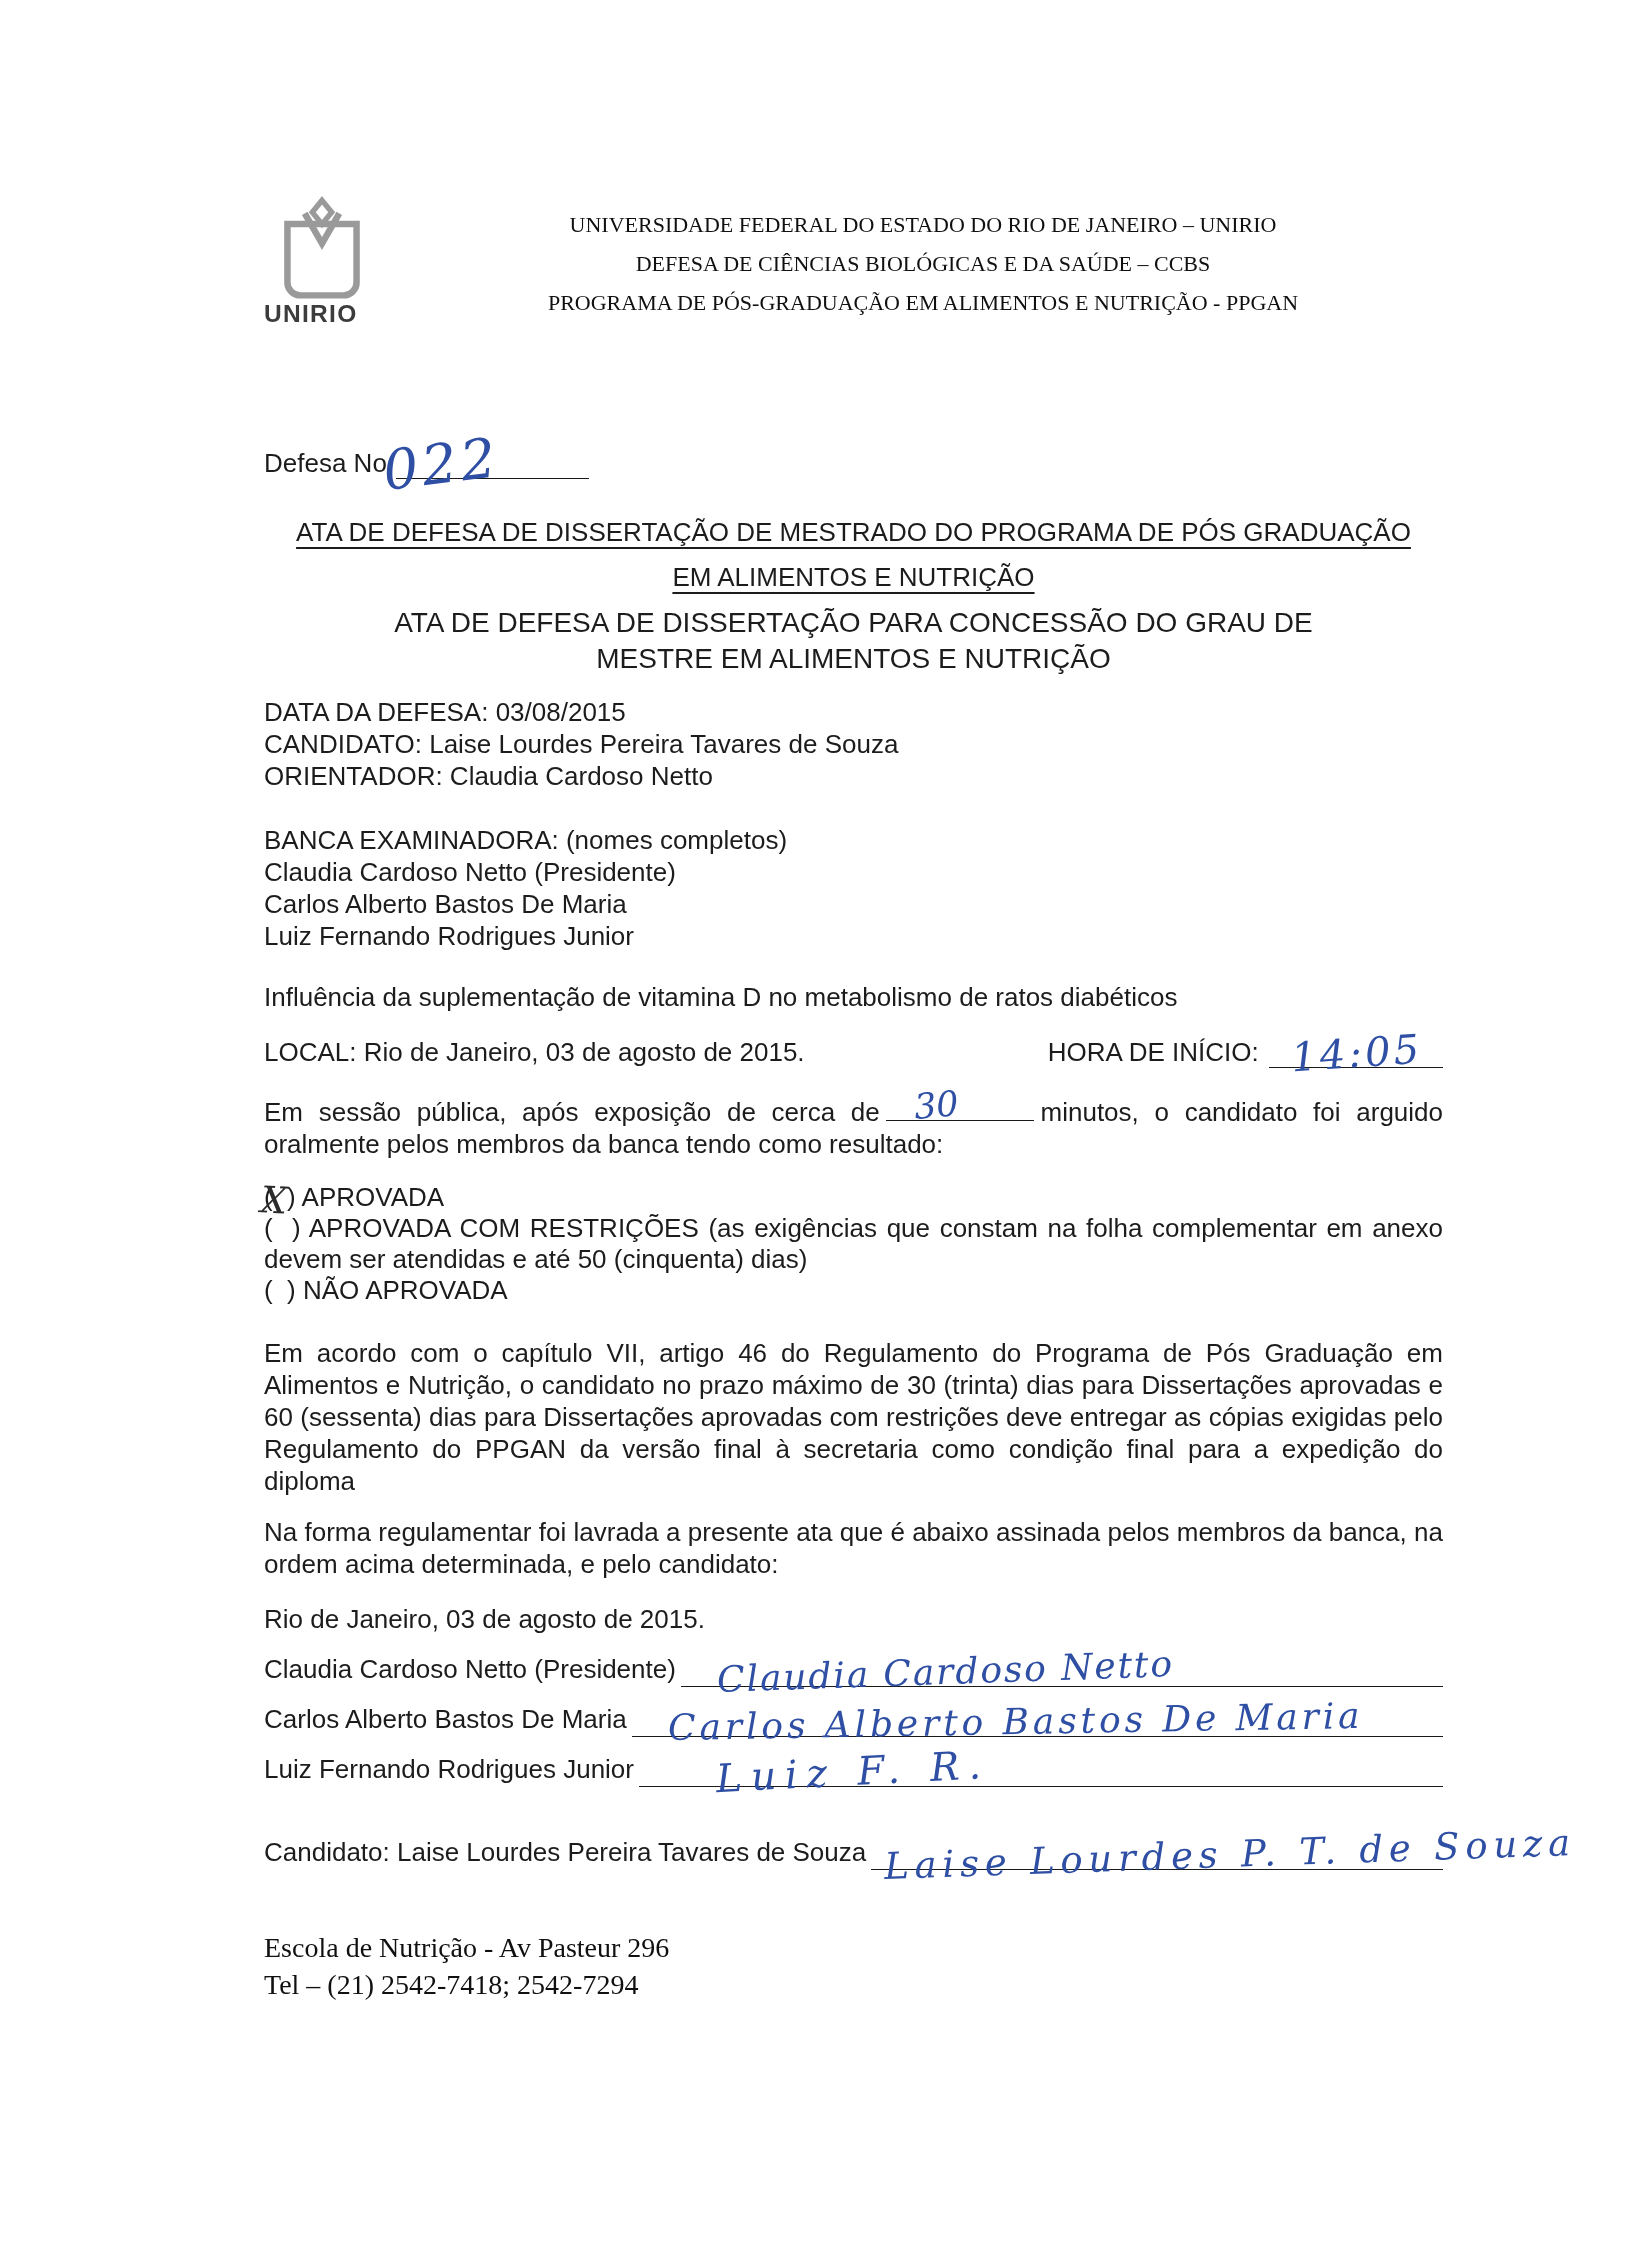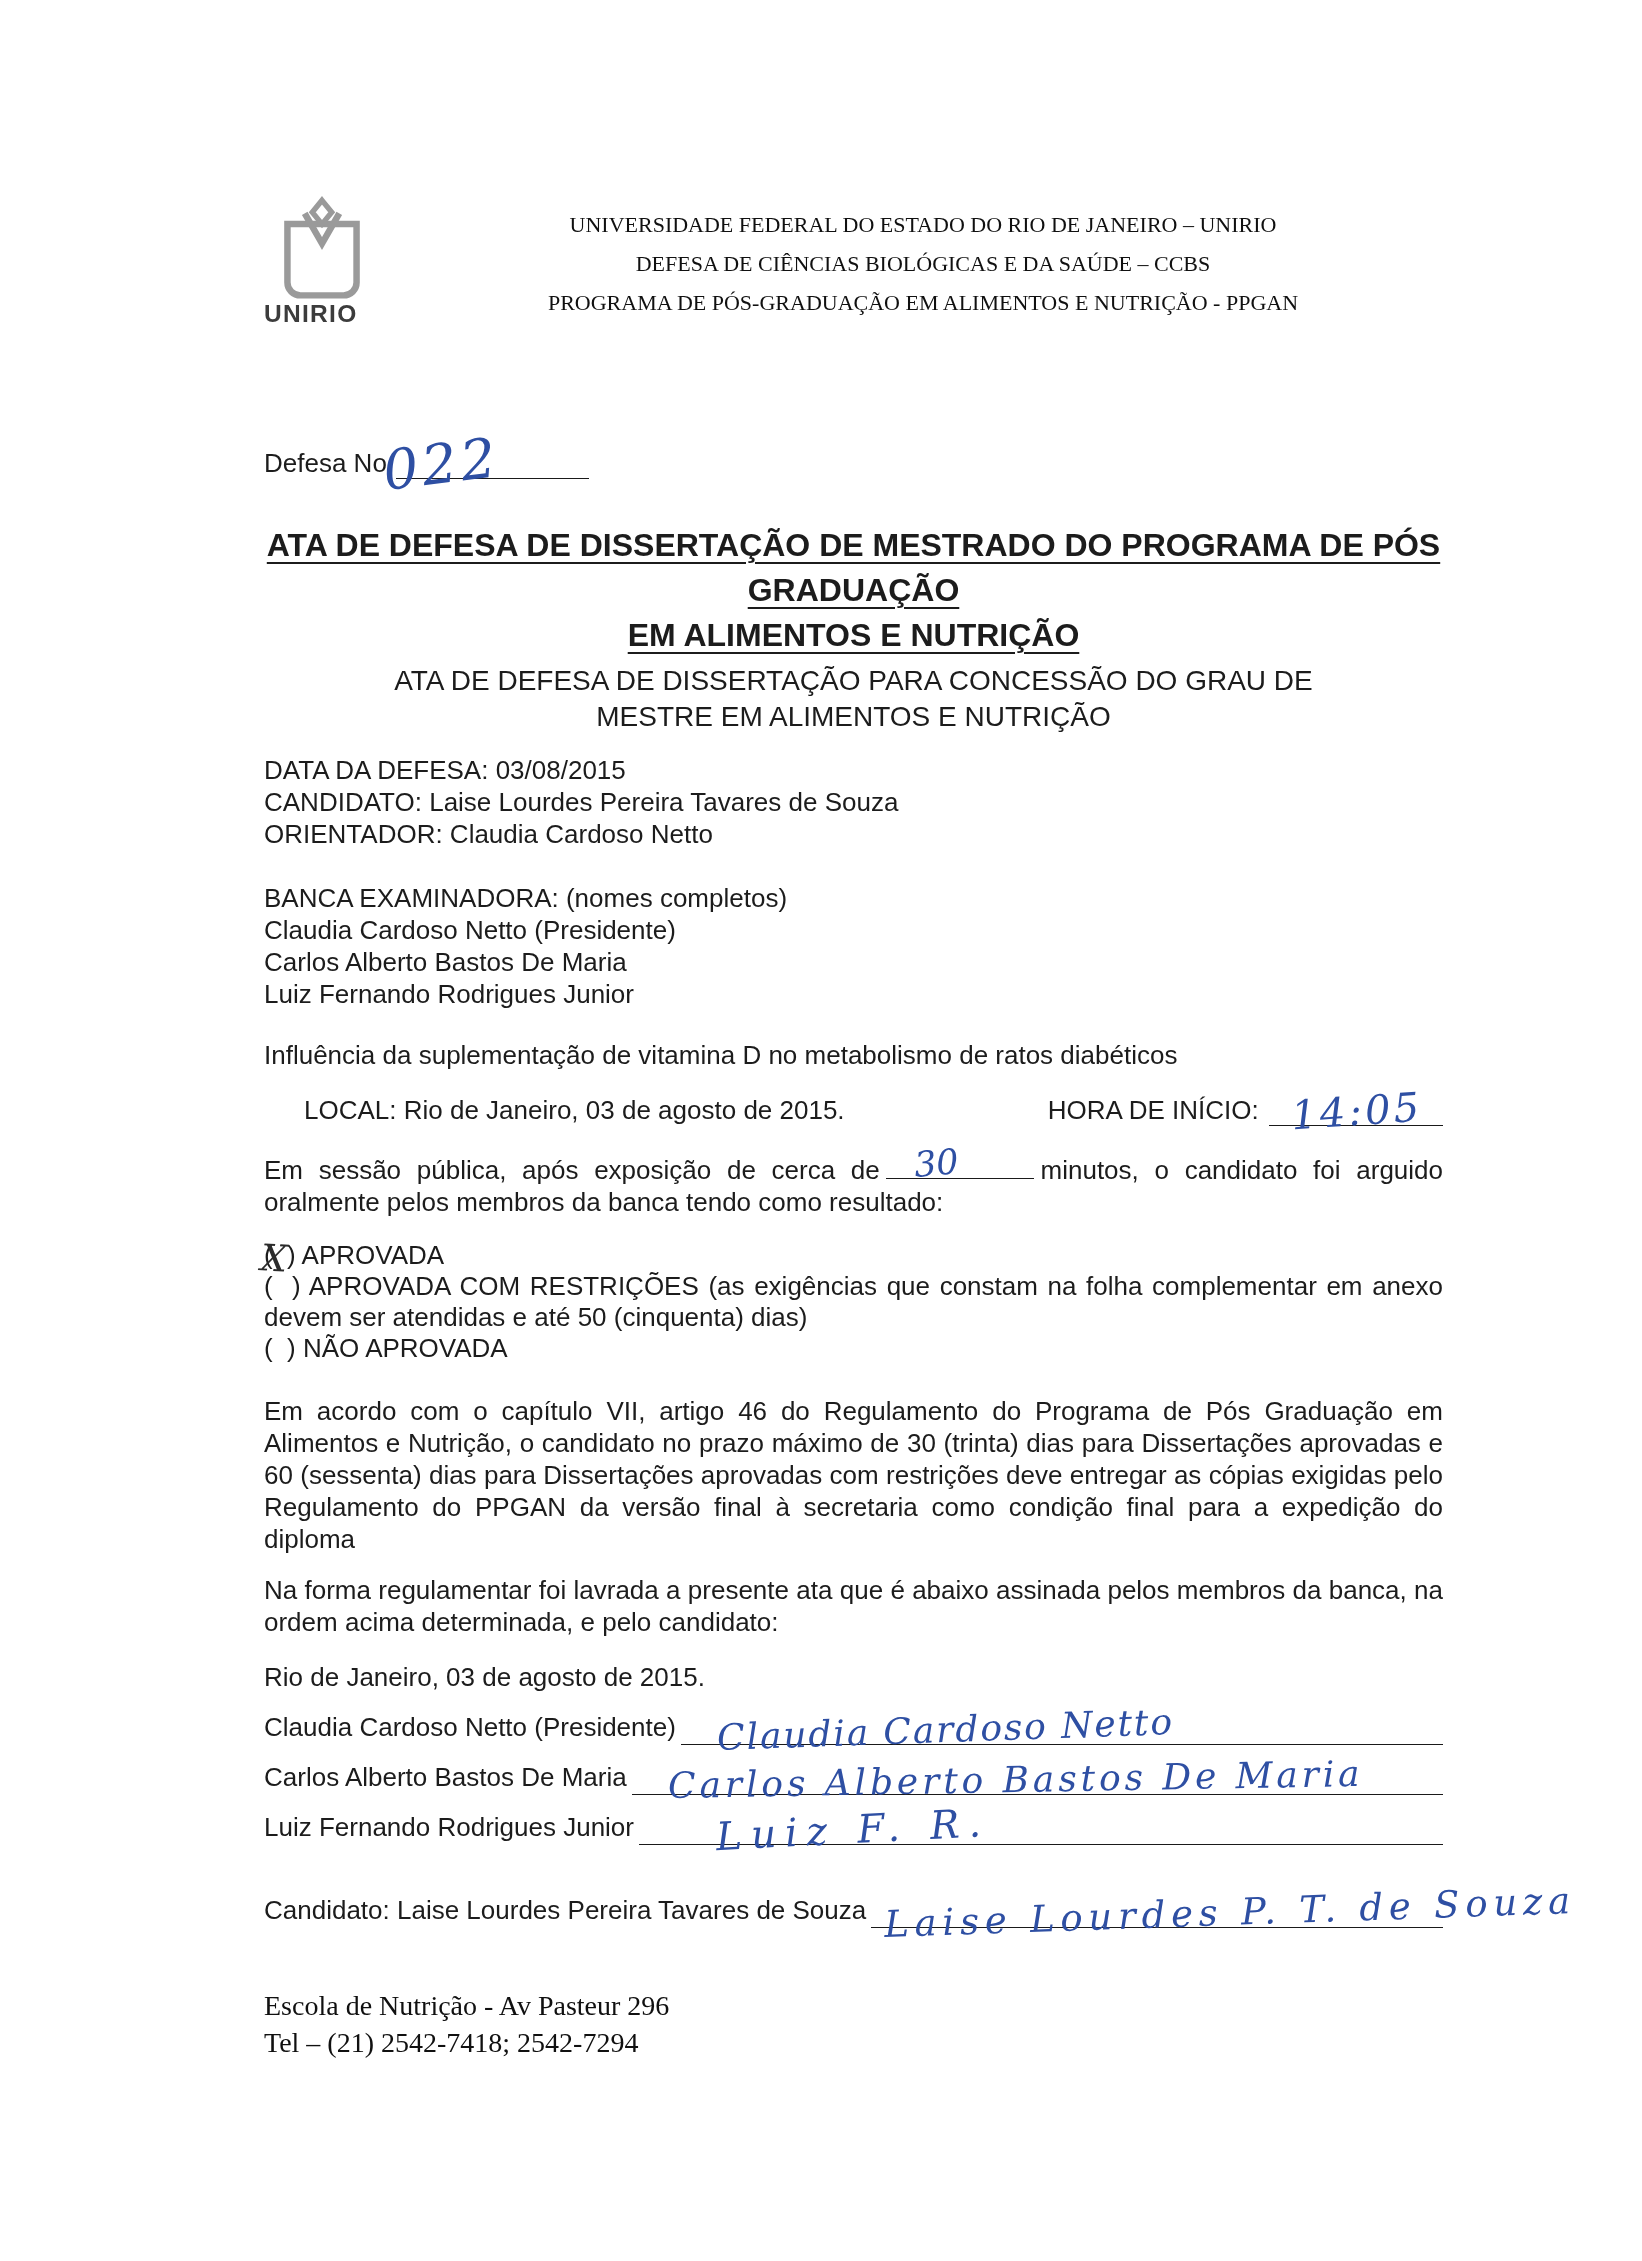--- a/index.html
+++ b/index.html
@@ -11,31 +11,31 @@
   .logo{flex:0 0 auto;width:116px;position:relative;margin-top:-9px;text-align:center;}
   .logo-text{font-weight:bold;font-size:24.5px;color:#3c3c3c;letter-spacing:1.3px;margin-top:-19.3px;text-align:left;}
   .header-lines{flex:1;text-align:center;font-family:"Liberation Serif",serif;font-size:22px;line-height:39px;color:#101010;}
 
   
   .defesa-row{margin-top:119px;display:flex;align-items:flex-end;font-size:26px;line-height:32px;}
   .defesa-blank{display:inline-block;width:193px;height:30px;border-bottom:1.9px solid #1a1a1a;position:relative;margin-left:9px;}
   .defesa-num{position:absolute;left:-13px;bottom:-2.6px;font-size:55px;transform:rotate(-7deg);letter-spacing:3.9px;}
 
   
-  .doc-title{margin-top:44px;text-align:center;font-weight:bold;font-size:32px;line-height:45px;}
+  .doc-title{margin-top:31px;text-align:center;font-weight:normal;font-size:26px;line-height:45px;}
   .u{text-decoration:underline;text-decoration-thickness:1.9px;text-underline-offset:5.8px;}
   .doc-subtitle{margin-top:5.2px;text-align:center;font-size:28px;line-height:36px;max-width:966px;margin-left:auto;margin-right:auto;}
 
   .block{font-size:26px;line-height:32px;}
   .info-block{margin-top:19.3px;}
   .banca-block{margin-top:32px;}
   .titulo-block{margin-top:29px;}
 
   
-  .local-row{margin-top:22.5px;display:flex;justify-content:space-between;align-items:flex-end;font-size:26px;line-height:32px;margin-left:40px;}
+  .local-row{margin-top:22.5px;display:flex;justify-content:space-between;align-items:flex-end;font-size:26px;line-height:32px;}
   .hora-group{display:flex;align-items:flex-end;}
   .hora-blank{display:inline-block;width:174px;height:30px;border-bottom:1.9px solid #1a1a1a;position:relative;margin-left:10.3px;}
   .hora-value{position:absolute;left:22px;bottom:-2.6px;font-size:40px;transform:rotate(-4deg);letter-spacing:3.2px;}
 
   
   .sessao{margin-top:26px;font-size:26px;line-height:32px;text-align:justify;}
   .minutos-blank{display:inline-block;width:148px;height:26px;border-bottom:1.9px solid #1a1a1a;position:relative;vertical-align:baseline;margin:0 6.4px;}
   .minutos-value{position:absolute;left:28px;bottom:-1.3px;font-size:35px;transform:rotate(-5deg);}
 
   

